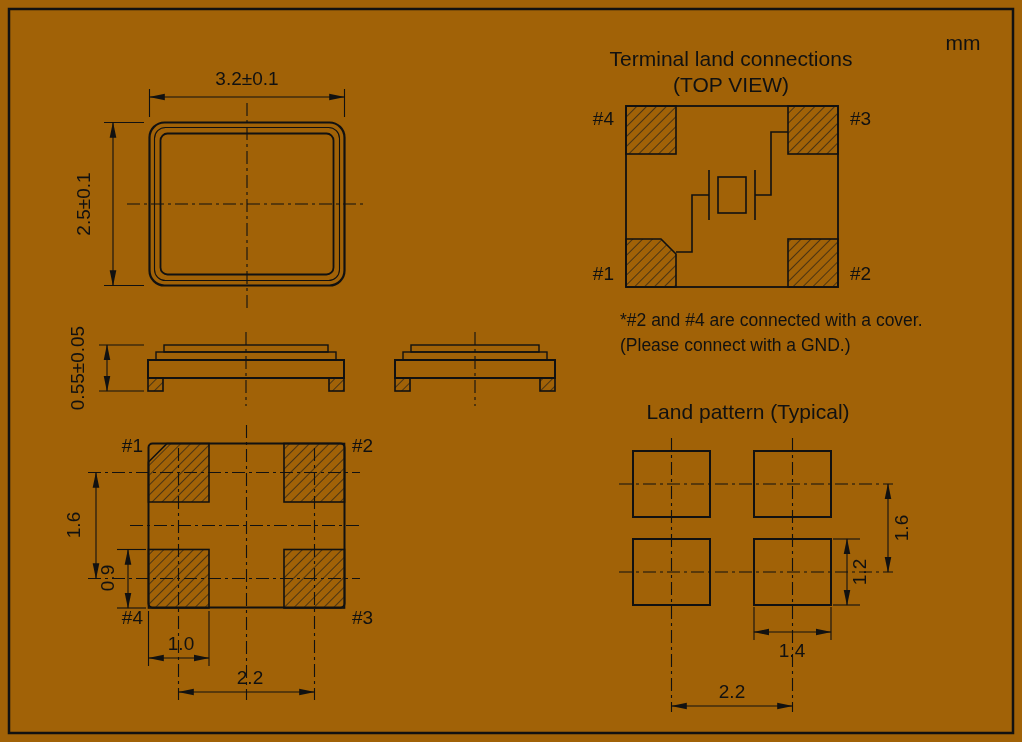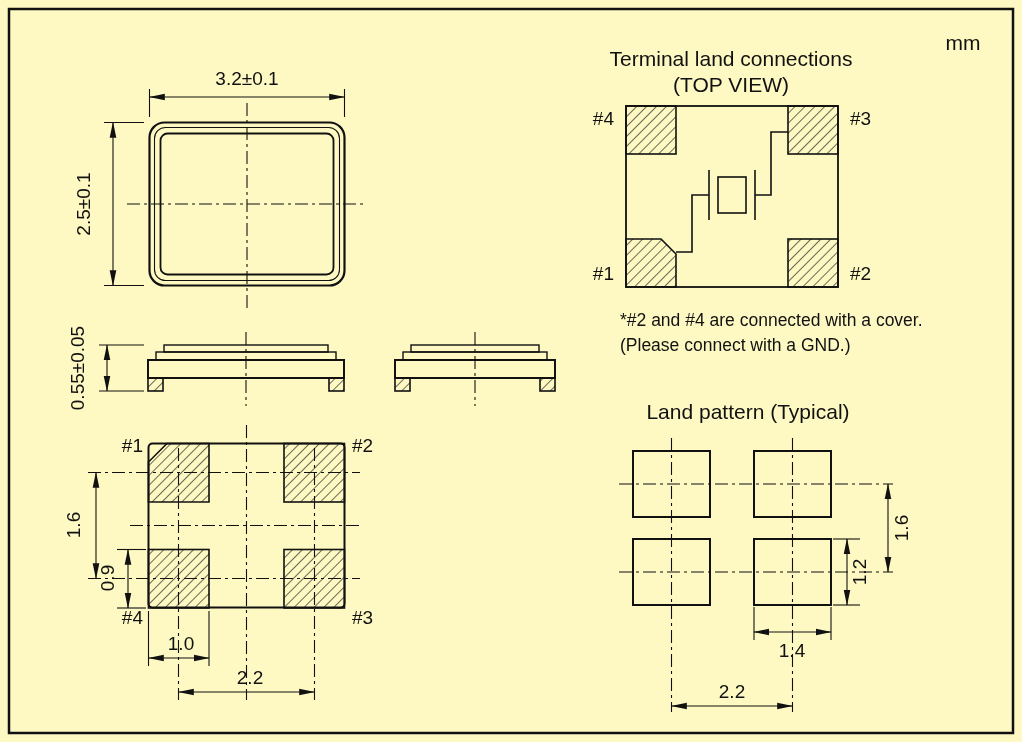--- a/index.html
+++ b/index.html
@@ -1,16 +1,16 @@
 <!DOCTYPE html>
 <html><head>
 <meta charset="utf-8">
 <style>
   html,body{margin:0;padding:0;background:#f1f1ef;}
-  .page{position:relative;width:1022px;height:742px;background:#fef9c3;overflow:hidden;}
+  .page{position:relative;width:1022px;height:742px;background:#a16207;overflow:hidden;}
   svg text{font-family:"Liberation Sans","DejaVu Sans",sans-serif;fill:#111;}
   .t21{font-size:21px;}
   .t19{font-size:19px;}
   .t17{font-size:17.5px;}
   .mid{text-anchor:middle;}
   .end{text-anchor:end;}
   .frame{fill:none;stroke:#111;stroke-width:2.5;}
   .s22{fill:none;stroke:#111;stroke-width:2.2;}
   .s20{fill:none;stroke:#111;stroke-width:2;}
   .s18{fill:none;stroke:#111;stroke-width:1.8;}

